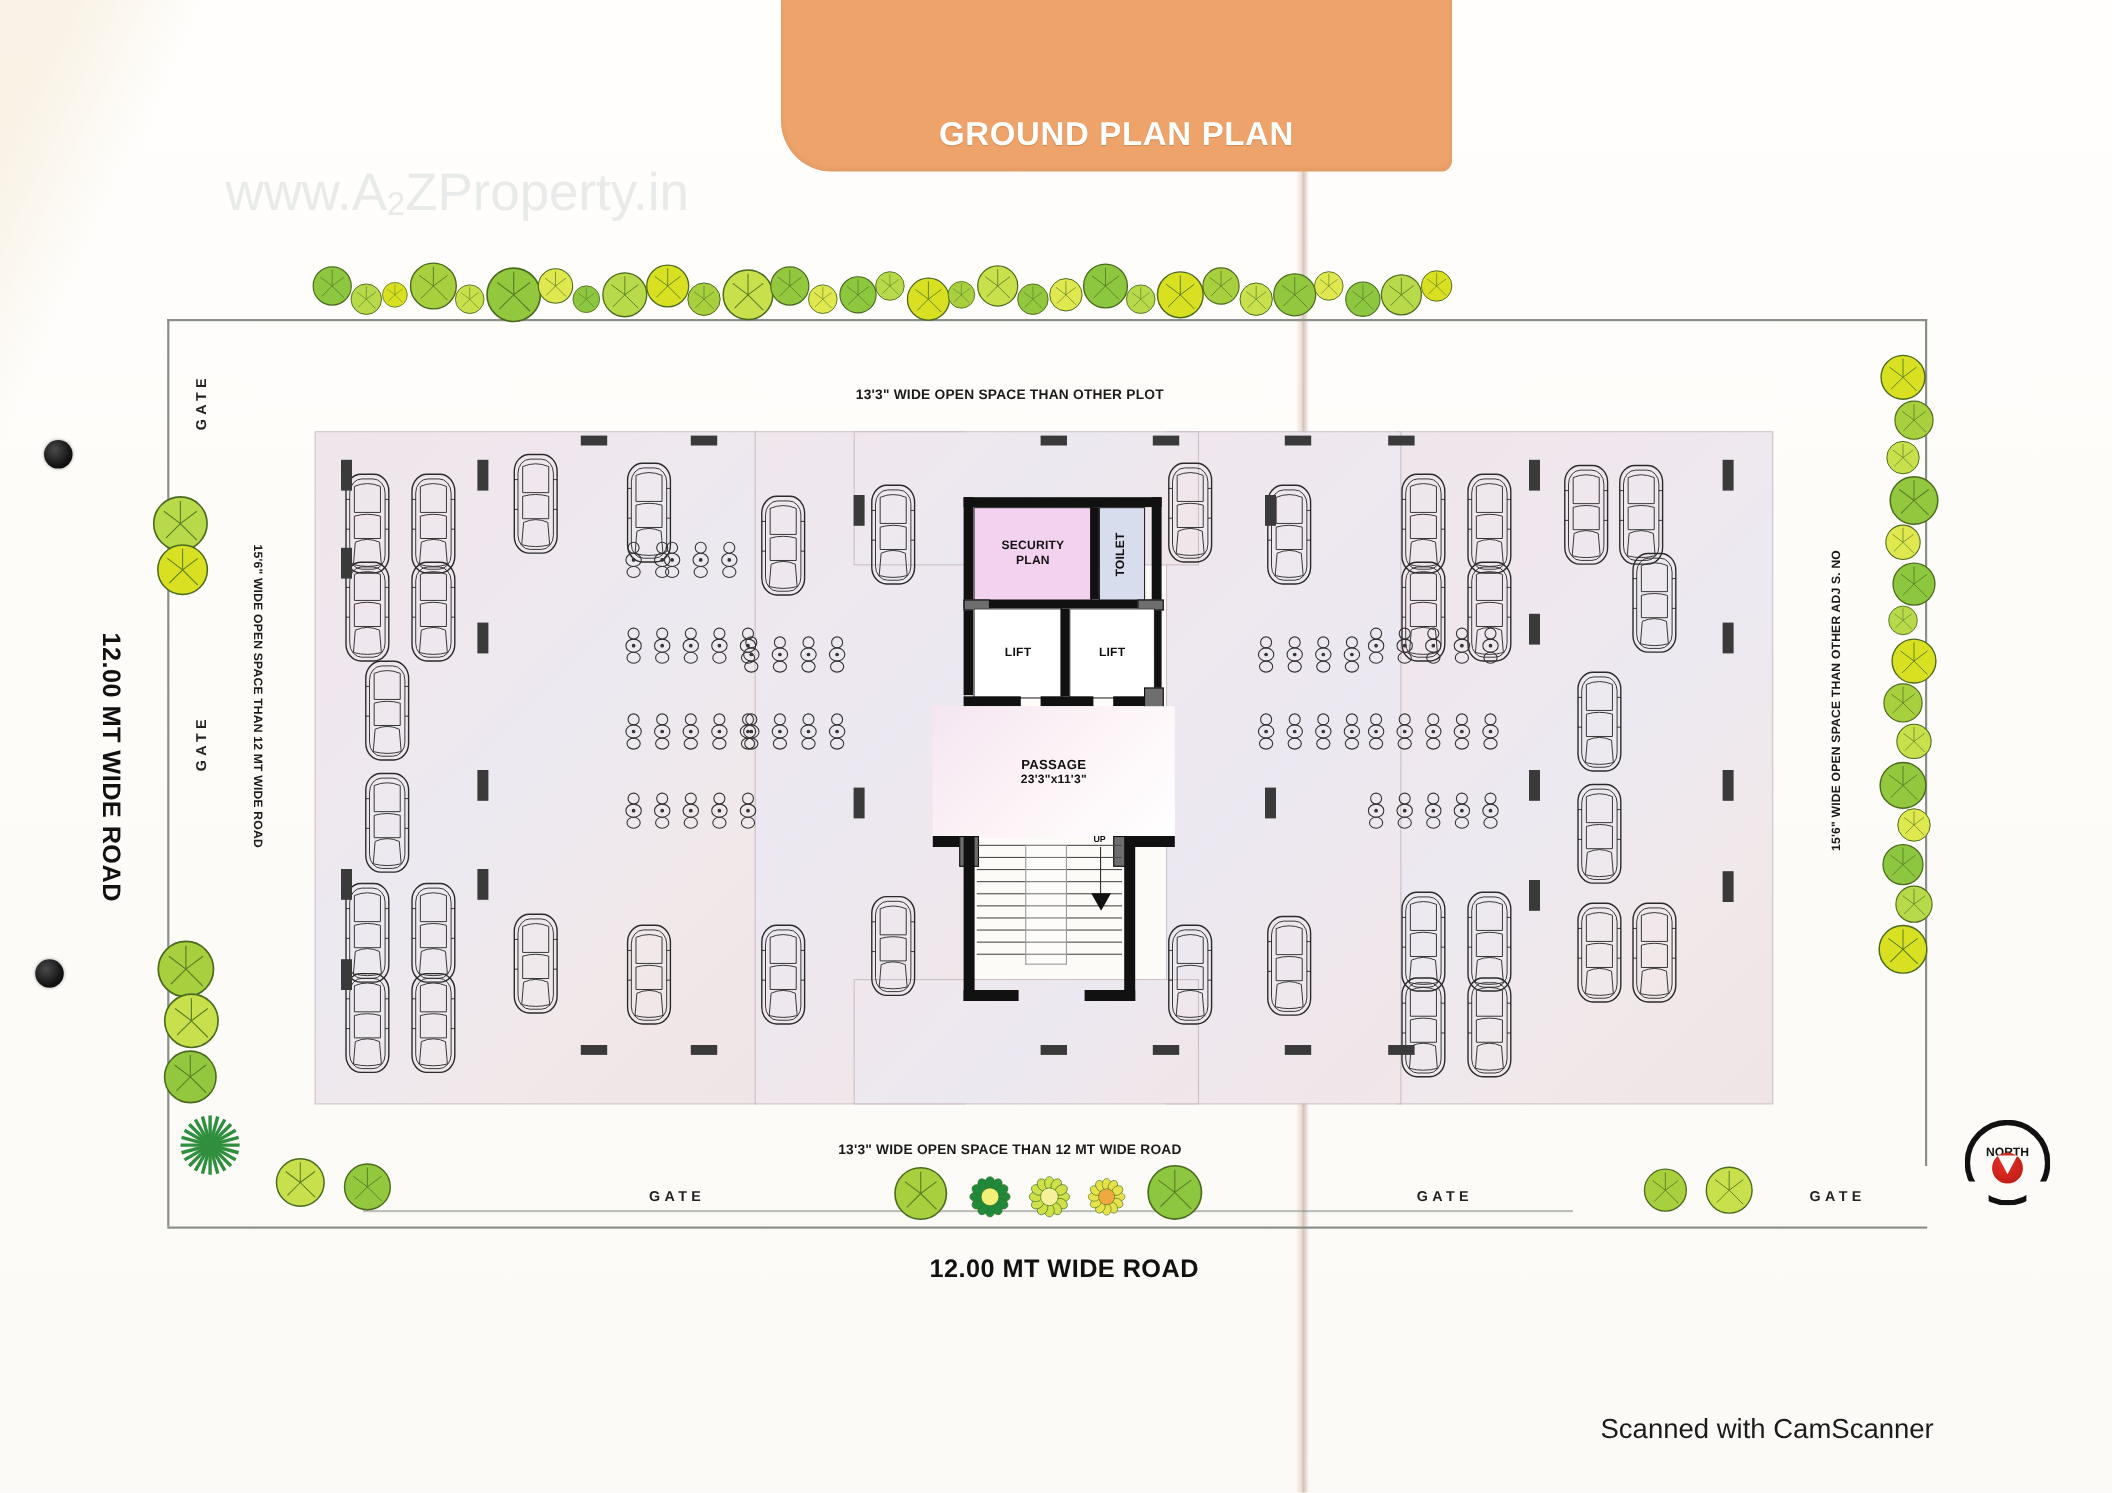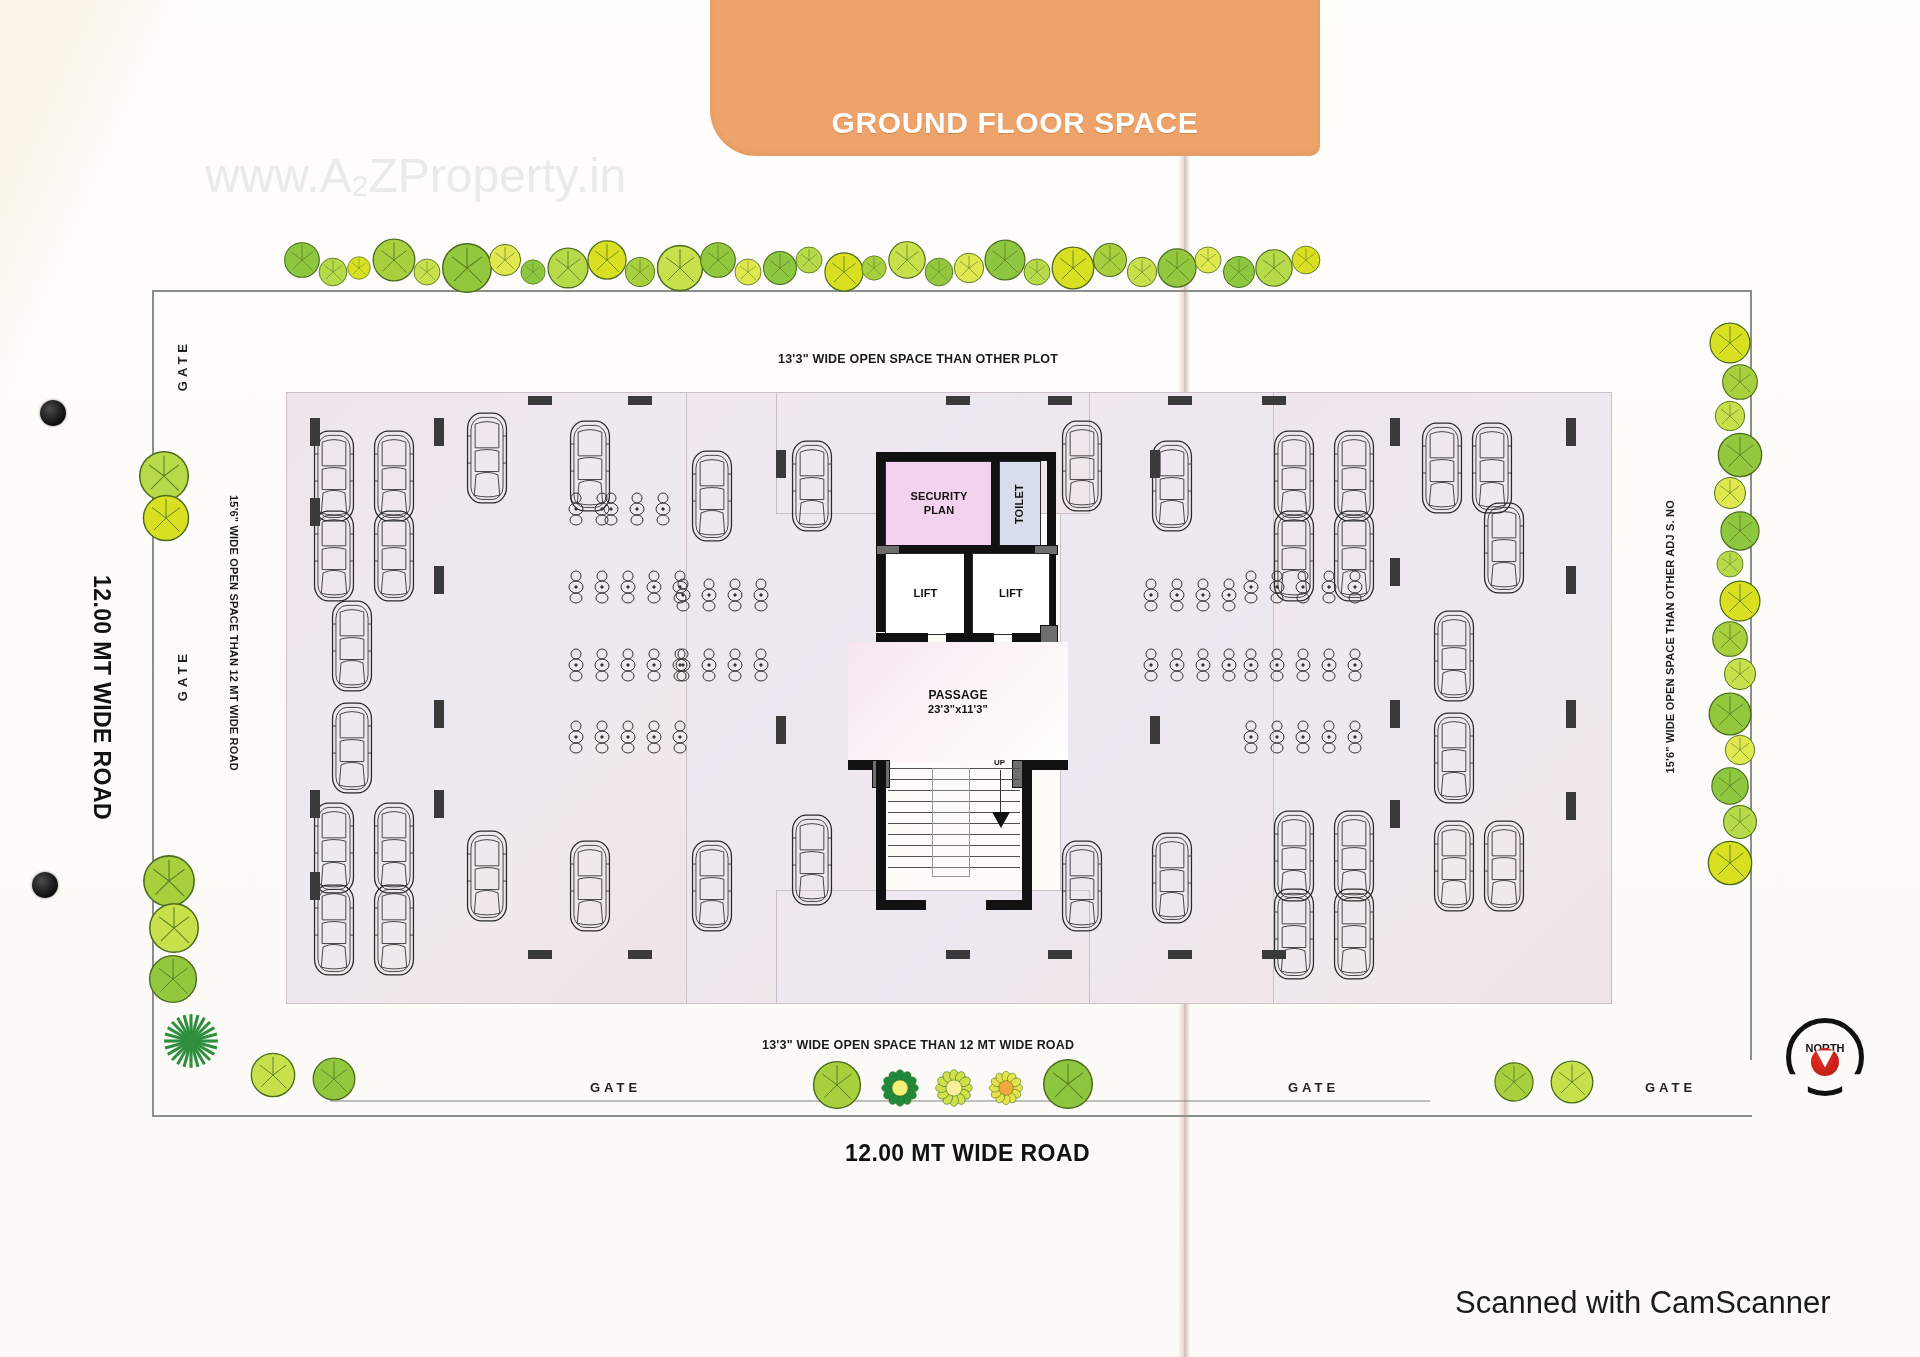--- a/index.html
+++ b/index.html
@@ -127,21 +127,21 @@
   }
   .compass .vmark{
     position:absolute;left:50%;top:52%;transform:translate(-50%,-50%);
     width:0;height:0;border-left:9px solid transparent;border-right:9px solid transparent;
     border-top:17px solid #ffffff;
   }
 
   
   .camscan{
     position:absolute;left:1455px;top:1285px;
-    font-size:31px;color:#1b1b1b;font-family:"Liberation Sans", sans-serif;
+    font-size:25px;color:#1b1b1b;font-family:"Liberation Sans", sans-serif;
     white-space:nowrap;
   }
 
   
   .stair{position:absolute;}
   .stair .tread{position:absolute;left:0;right:0;height:1px;background:#4d4d4d;}
   .uparrow{position:absolute;width:0;height:0;border-left:9px solid transparent;border-right:9px solid transparent;border-top:16px solid #111;}
   .uptxt{position:absolute;font-size:8px;font-weight:bold;color:#111;}
   .upline{position:absolute;width:1px;background:#333;}
   .planter{position:absolute;border:1px solid #9a9a9a;background:rgba(255,255,255,.25);}
@@ -152,21 +152,21 @@
 <div id="stage">
 
   <div class="paper"></div>
 
   <div class="vfold" style="left:1178px;"></div>
 
   <div class="punch" style="left:40px;top:400px;"></div>
   <div class="punch" style="left:32px;top:872px;"></div>
 
   <div class="banner" style="left:710px;top:-6px;width:610px;height:162px;">
-    <div class="btxt">GROUND FLOOR SPACE</div>
+    <div class="btxt">GROUND PLAN PLAN</div>
   </div>
 
   <div class="wm-top">
     <span>www.A</span><sub>2</sub><span>ZProperty.in</span>
   </div>
 
   <div class="bline h" style="left:152px;top:290px;width:1600px;"></div>
   <div class="bline v" style="left:152px;top:290px;height:825px;"></div>
   <div class="bline v" style="left:1750px;top:290px;height:770px;"></div>
   <div class="bline h" style="left:152px;top:1115px;width:1600px;"></div>

